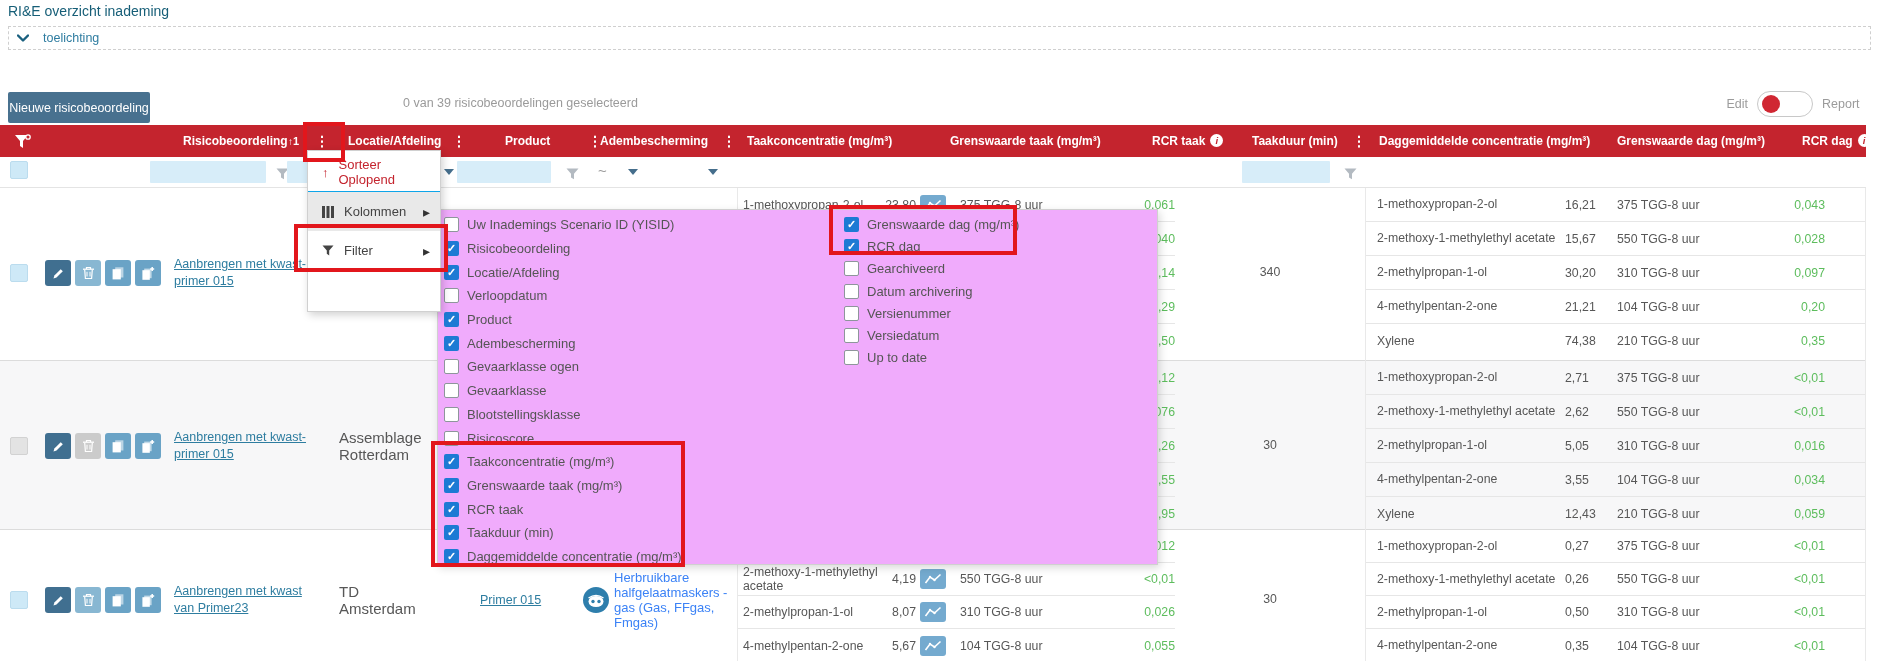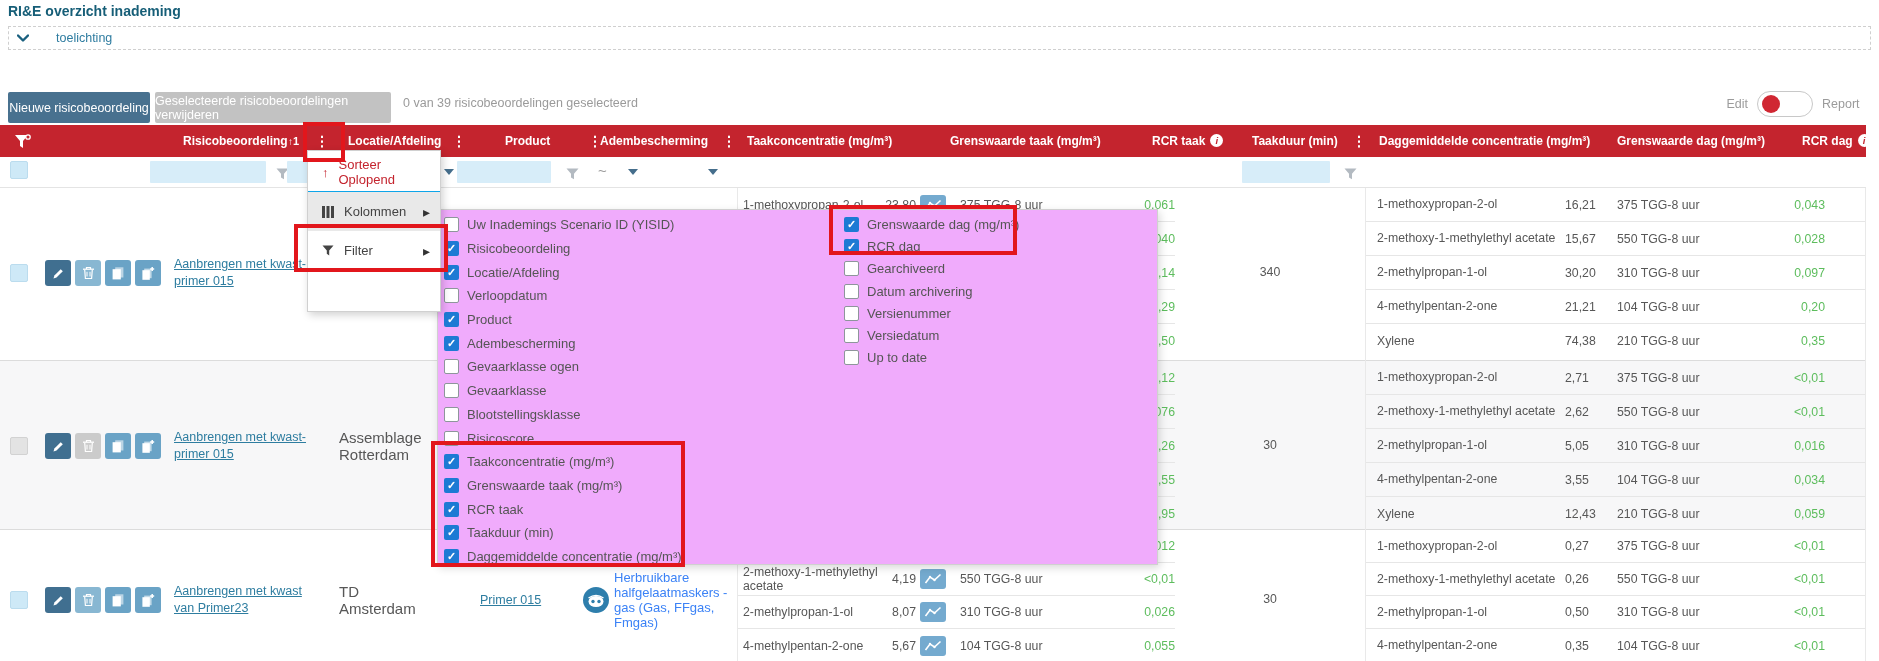--- a/index.html
+++ b/index.html
@@ -1,23 +1,23 @@
 <!DOCTYPE html>
 <html><head>
 <meta charset="utf-8">
 <style>
   *{box-sizing:border-box;margin:0;padding:0}
   html,body{background:#fff}
   .stage{position:relative;width:1879px;height:661px;overflow:hidden;background:#fff;
          font-family:"Liberation Sans",sans-serif;color:#575757}
   .abs{position:absolute}
   
-  .page-title{font-size:14px;font-weight:bold;color:#165E77}
+  .page-title{font-size:14px;font-weight:normal;color:#165E77}
   .toel{left:8px;top:26px;width:1863px;height:24px;border:1px dashed #CFCFCF;display:flex;align-items:center;
-        padding-left:8px;gap:27px;cursor:pointer}
+        padding-left:8px;gap:14px;cursor:pointer}
   .toel-label{color:#2E7CA0;font-size:12.5px}
   .btn{height:31px;border-radius:2px;color:#fff;font-size:12.5px;display:flex;align-items:center;justify-content:center;cursor:pointer}
   .btn-primary{background:#48718F}
   .btn-disabled{background:#C2C2C2}
   .status-txt{color:#9A9A9A;font-size:12.5px;line-height:31px}
   .mode-label{color:#9B9B9B;font-size:12.5px}
   .toggle{width:56px;height:26px;border:1px solid #C8C8C8;border-radius:13px;background:#fff;position:relative;cursor:pointer}
   .knob{position:absolute;left:4px;top:3px;width:18px;height:18px;border-radius:50%;background:#D02732}
   
   .thead{left:0;top:125px;width:1866px;height:32px;background:#C4242E;z-index:5}
@@ -103,21 +103,20 @@
   <div class="abs toel">
     <span style="display:inline-flex">
       <svg width="12" height="8" viewBox="0 0 12 8">
           <path d="M1 1.5l5 5 5-5" fill="none" stroke="#1A607F" stroke-width="2.4" stroke-linecap="round" stroke-linejoin="round"></path>
         </svg>
     </span>
     <span class="toel-label">toelichting</span>
   </div>
 
   <div class="abs btn btn-primary" style="left:8px;top:92px;width:142px">Nieuwe risicobeoordeling</div>
-  <div class="abs btn btn-disabled" style="left:155px;top:92px;width:236px">Geselecteerde risicobeoordelingen verwijderen</div>
   <div class="abs status-txt" style="left:403px;top:88px">0 van 39 risicobeoordelingen geselecteerd</div>
 
   <div class="abs mode-label" style="left:1700px;top:97px;width:48px;text-align:right">Edit</div>
   <div class="abs toggle" style="left:1757px;top:91px">
     <span class="knob"></span>
   </div>
   <div class="abs mode-label" style="left:1822px;top:97px">Report</div>
 
   <div class="abs thead">
     <span class="abs" style="left:14px;top:9px">

